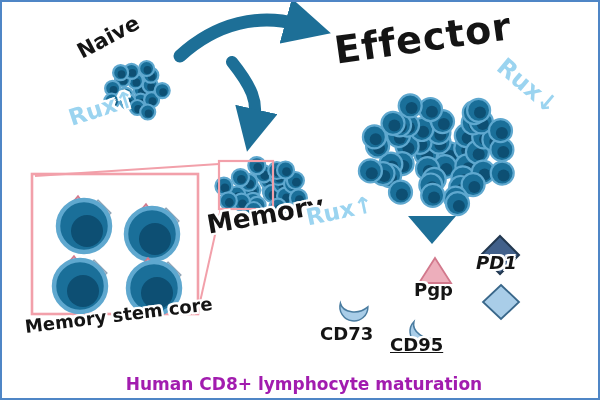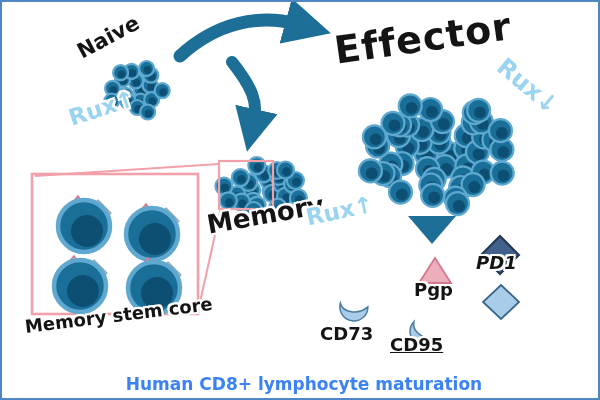--- a/index.html
+++ b/index.html
@@ -11,21 +11,21 @@
   svg.layer{position:absolute;left:0;top:0;}
   .lbl{
     position:absolute;font-weight:800;color:#141414;white-space:nowrap;line-height:1;
     text-shadow:-2px -2px 0 #fff,2px -2px 0 #fff,-2px 2px 0 #fff,2px 2px 0 #fff,
                 -2px 0 0 #fff,2px 0 0 #fff,0 -2px 0 #fff,0 2px 0 #fff;
     transform-origin:left top;
   }
   .rux{color:#9bd4f0;}
   .title{
     position:absolute;left:8px;right:0;top:372px;text-align:center;
-    font-size:17px;font-weight:800;color:#3b82f6;
+    font-size:17px;font-weight:800;color:#a21caf;
   }
 </style>
 </head>
 <body>
 
 <div class="canvas">
 
   <svg class="layer" width="600" height="400" viewBox="0 0 600 400">
     <defs>
       <marker id="ah" viewBox="0 0 10 10" refX="2.5" refY="5" markerWidth="3.6" markerHeight="3.6" orient="auto">

